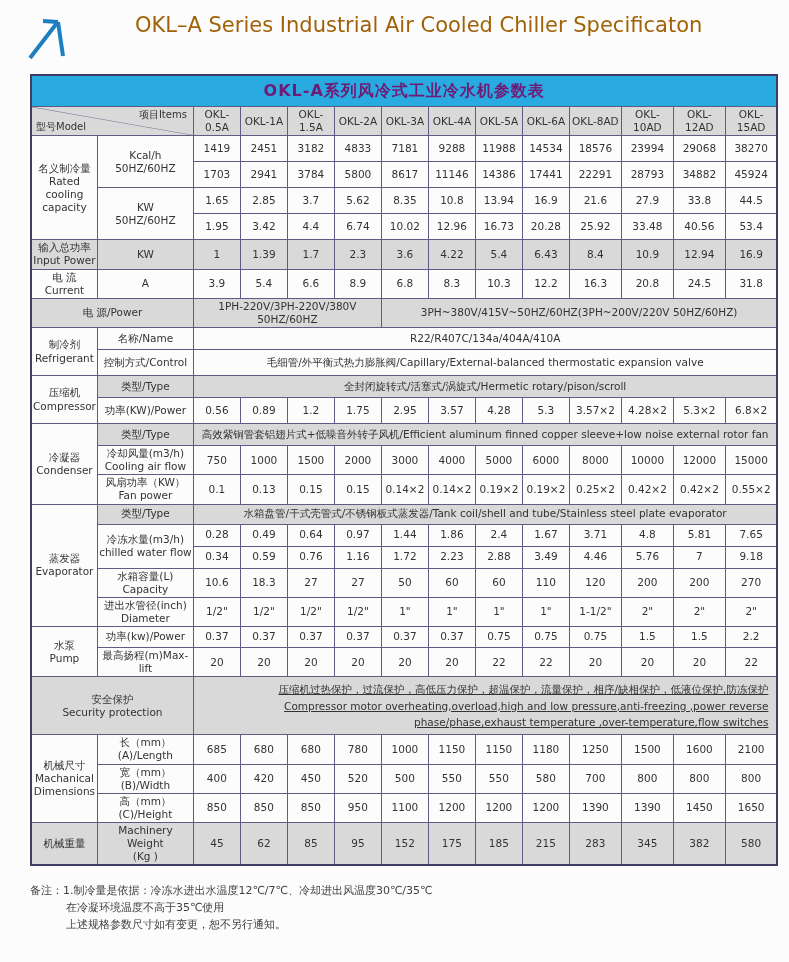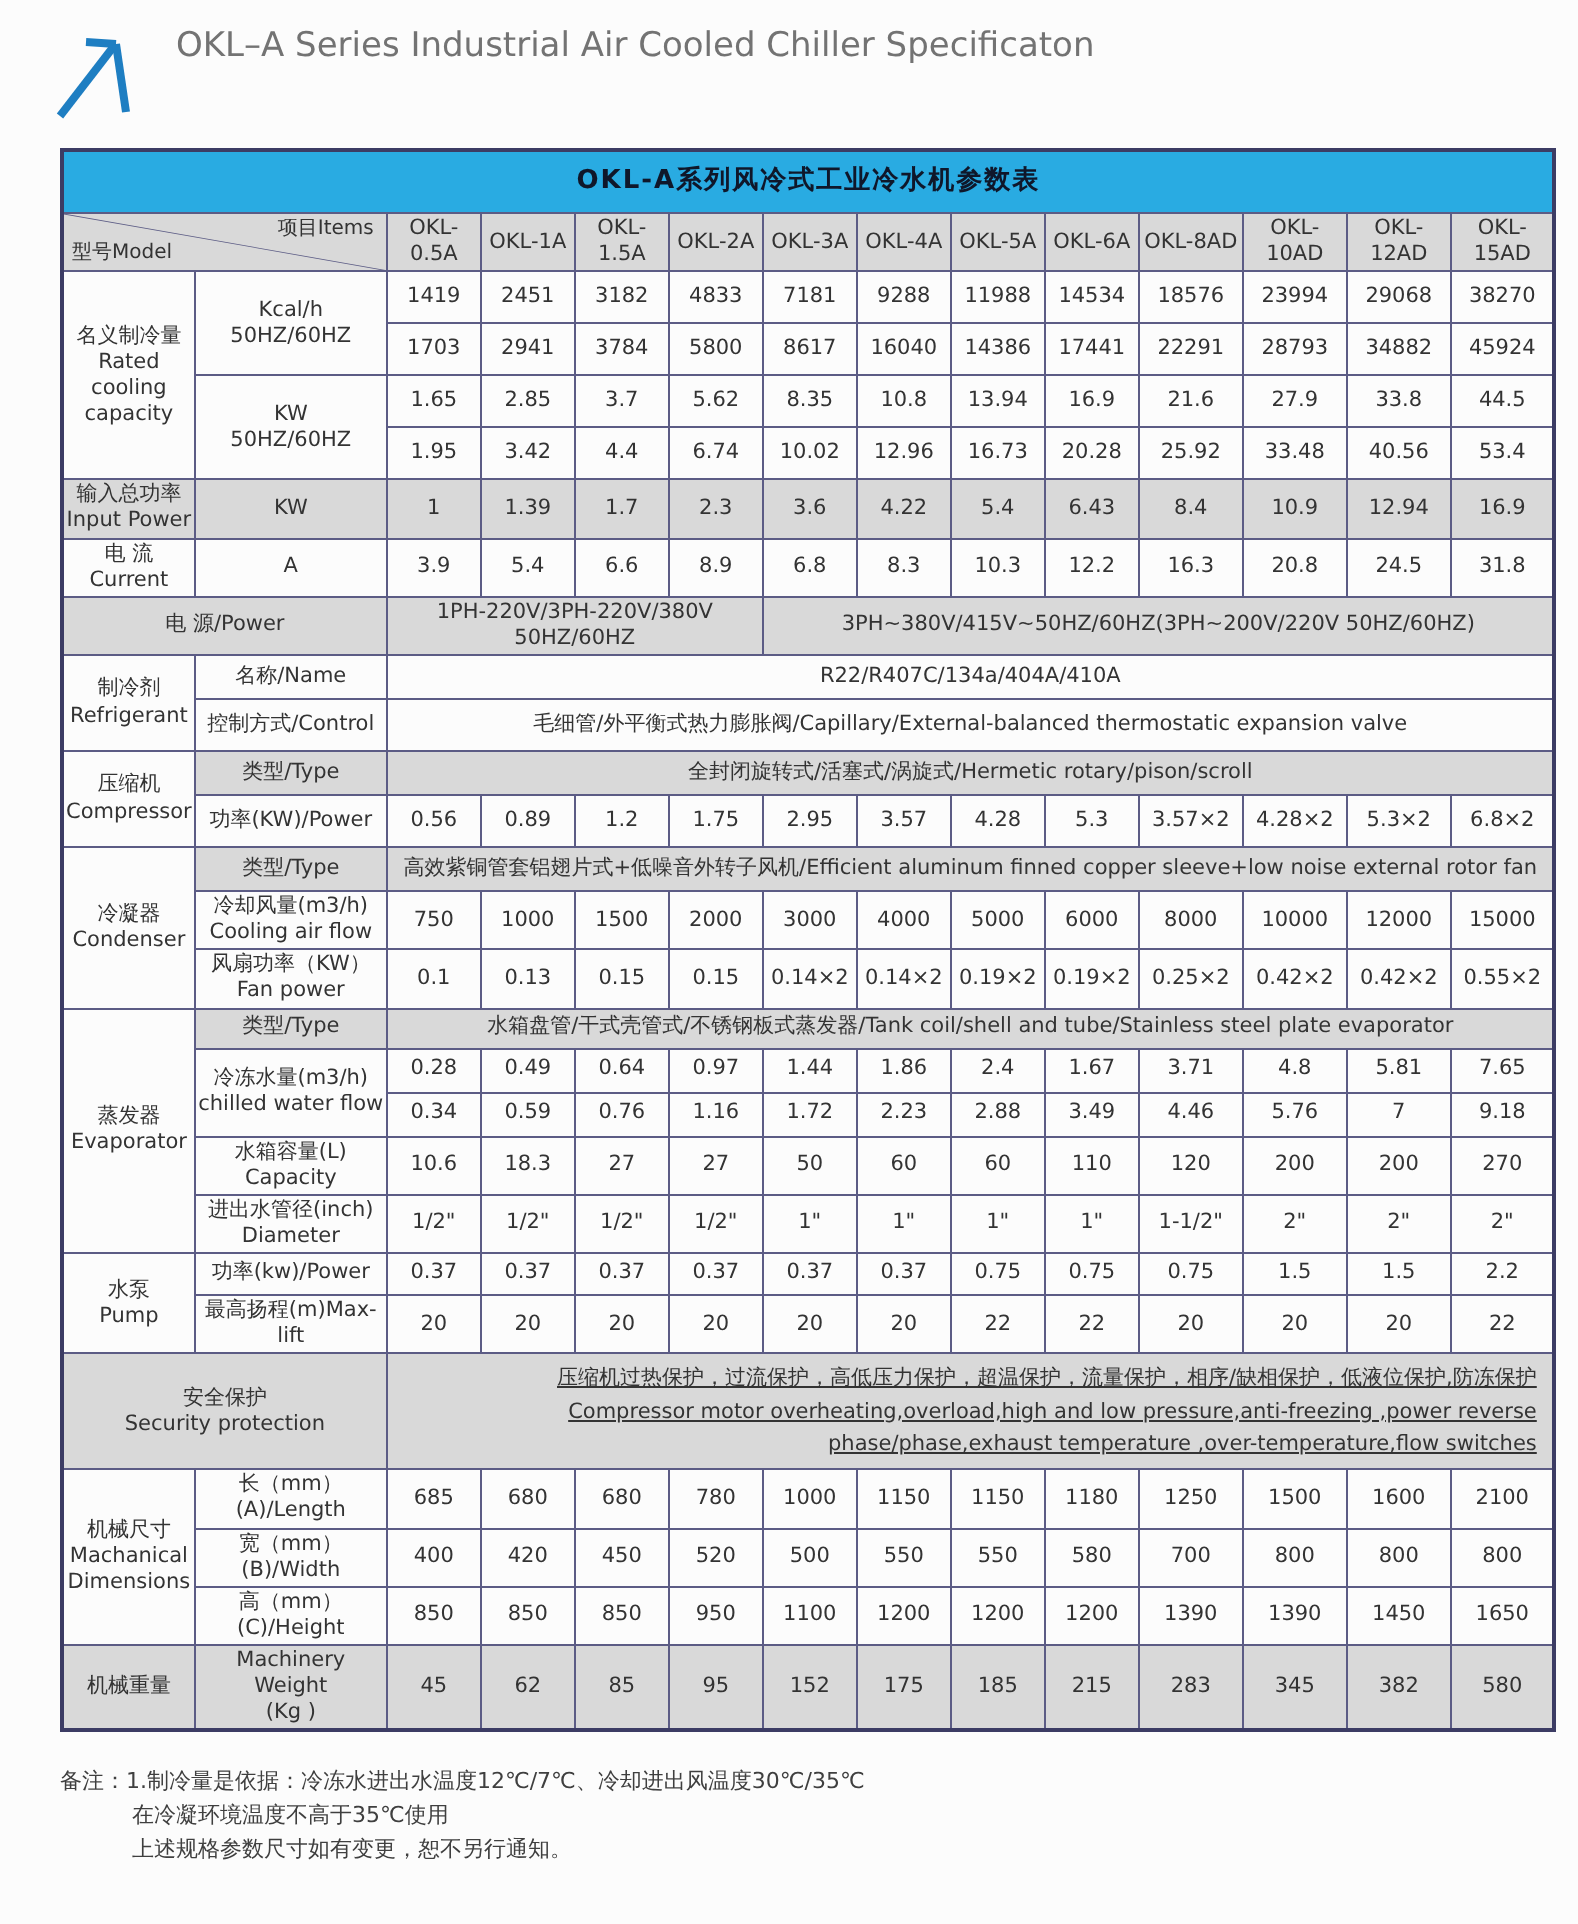--- a/index.html
+++ b/index.html
@@ -3,29 +3,29 @@
 <meta charset="utf-8">
 <style>
   html,body{margin:0;padding:0;background:#fcfcfc;color:#333;
     font-family:"DejaVu Sans","Liberation Sans",sans-serif;}
   .page{width:789px;height:962px;overflow:hidden;background:#fcfcfc;}
   
   .page-header{display:flex;align-items:flex-start;gap:16px;padding:10px 0 2px 26px;}
   .logo{width:46px;height:50px;flex:0 0 auto;margin-top:4px;}
   .logo line{stroke:#1e7ec2;stroke-width:4;fill:none;}
   .title-zh{font-size:27px;font-weight:bold;color:#3a3a3a;letter-spacing:1px;line-height:1.1;}
-  .title-en{font-size:17px;color:#737373;margin-top:3px;}
+  .title-en{font-size:21px;color:#a16207;margin-top:3px;margin-left:47px;}
   
   table{border-collapse:collapse;table-layout:fixed;margin:8px 0 0 30px;
     border:2px solid #3c3c64;}
   td{border:1px solid #5c5c85;text-align:center;vertical-align:middle;
     font-size:10.5px;padding:1px 1px;line-height:1.25;overflow:hidden;}
   .pre{white-space:pre-line;}
   .gray{background:#d9d9d9;}
-  .caption-cell{background:#29abe2;color:#0f172a;font-size:13px;font-weight:bold;
+  .caption-cell{background:#29abe2;color:#701a75;font-size:16px;font-weight:bold;
     height:28px;letter-spacing:1px;}
   .diag{position:relative;padding:0;}
   .diag svg{position:absolute;left:0;top:0;width:100%;height:100%;}
   .diag line{stroke:#5c5c85;stroke-width:1;}
   .diag-items{position:absolute;top:2px;right:6px;font-size:10px;}
   .diag-model{position:absolute;bottom:2px;left:4px;font-size:10px;}
   .security-cell{text-align:right;padding:4px 8px;line-height:1.55;font-size:10.5px;text-decoration:underline;}
   
   .notes{margin:16px 0 0 30px;font-size:11px;color:#3f3f3f;line-height:1.55;}
   .notes .ind1{padding-left:28px;}
@@ -111,21 +111,21 @@
           <td>23994</td>
           <td>29068</td>
           <td>38270</td>
         </tr>
     <tr style="height:26px">
           <td>1703</td>
           <td>2941</td>
           <td>3784</td>
           <td>5800</td>
           <td>8617</td>
-          <td>16040</td>
+          <td>11146</td>
           <td>14386</td>
           <td>17441</td>
           <td>22291</td>
           <td>28793</td>
           <td>34882</td>
           <td>45924</td>
         </tr>
     <tr style="height:26px">
       <td class="pre" rowspan="2">KW
 50HZ/60HZ</td>

